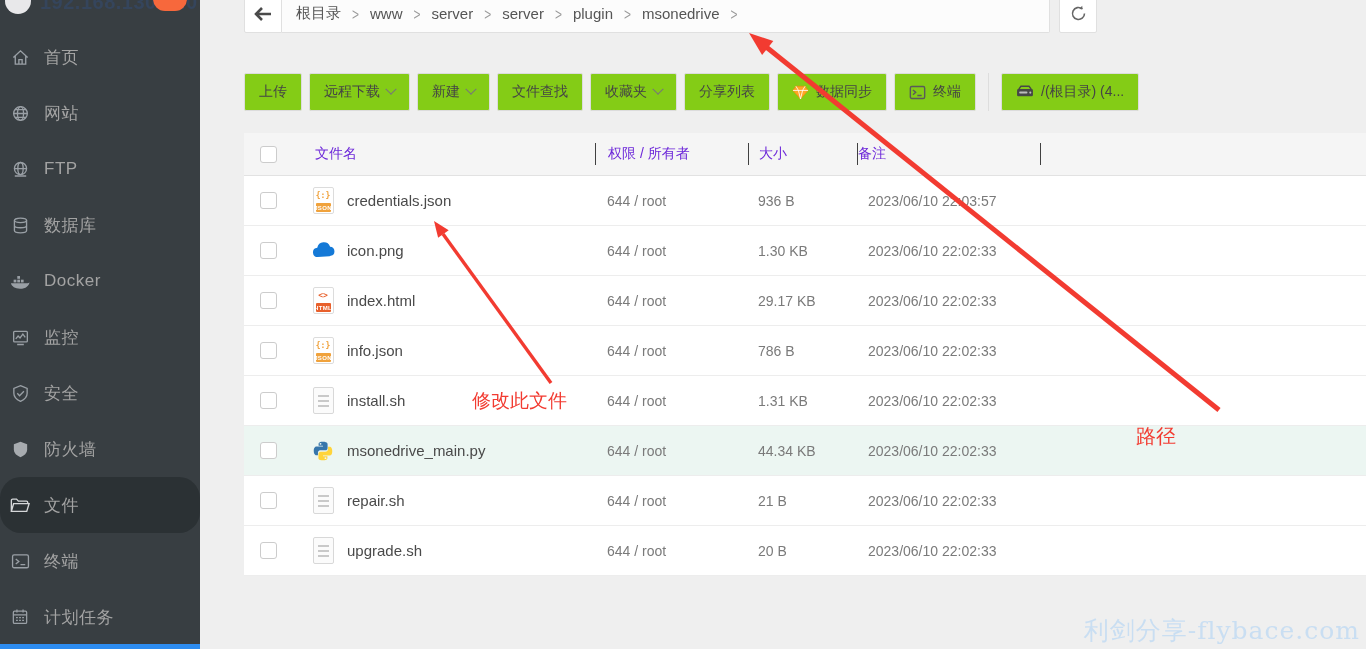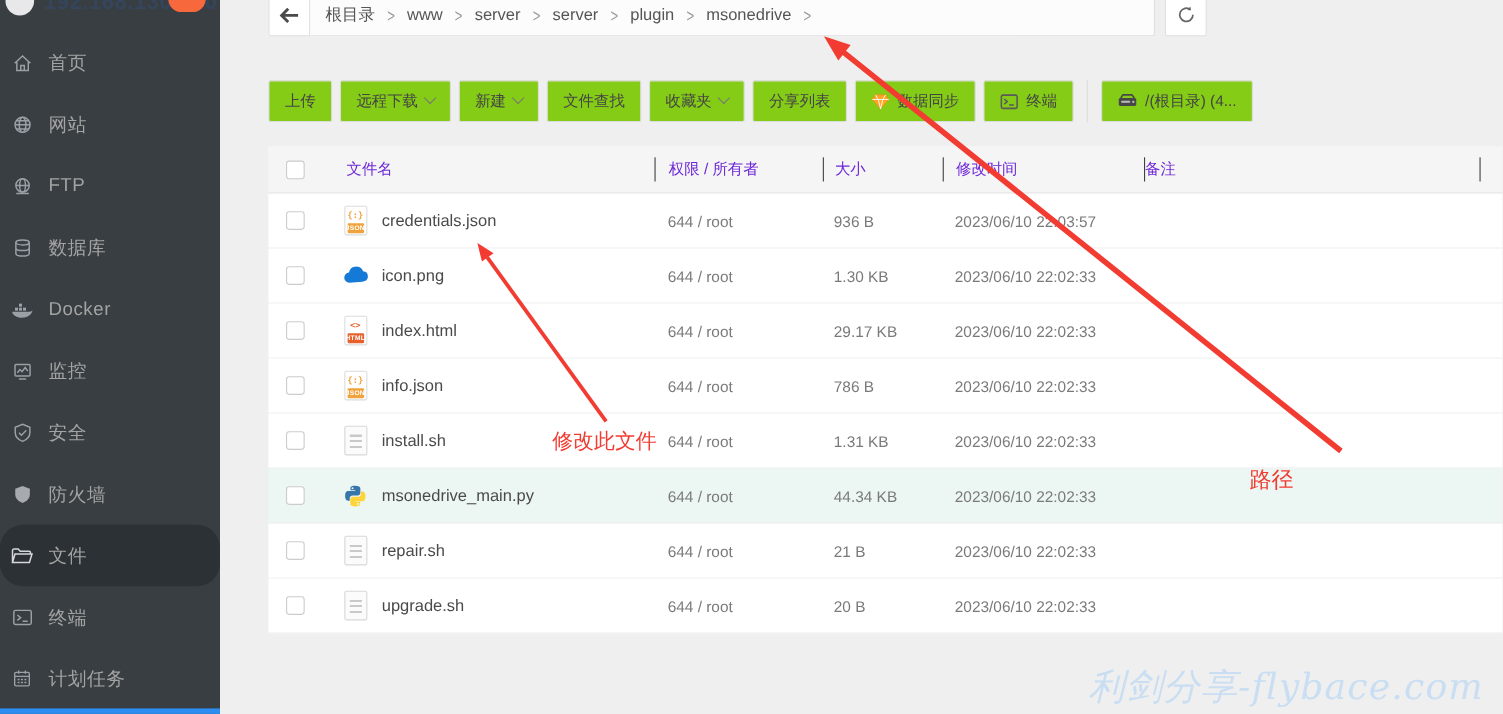--- a/index.html
+++ b/index.html
@@ -74,25 +74,25 @@
   .fi-json .sym{ color:#f0a23c; } .fi-json .tag{ background:#f0a23c; }
   .fi-html .sym{ color:#e8602c; } .fi-html .tag{ background:#e8602c; }
   .fi-sh{ background:#fbfbfb; border-color:#d8d8d8; }
   .fi-sh::before{ content:""; position:absolute; left:4px; right:4px; top:7px; height:13px;
             background:repeating-linear-gradient(to bottom,#c9c9c9 0 2px,transparent 2px 5px); }
   .ficon{ width:26px; display:inline-flex; justify-content:center; flex:none;}
 
   
   .overlay{ position:absolute; left:0; top:0; z-index:10; pointer-events:none; }
   .ann{ position:absolute; z-index:11; color:var(--red); pointer-events:none; white-space:nowrap; }
-  .ann-modify{ left:502px; top:388px; font-size:19px; }
+  .ann-modify{ left:472px; top:388px; font-size:19px; }
   .ann-path{ left:1136px; top:423px; font-size:20px; }
 
   
-  .watermark{ position:absolute; right:17px; bottom:2px; z-index:5; font-size:33px; font-style:italic;
+  .watermark{ position:absolute; right:6px; bottom:2px; z-index:5; font-size:25px; 
               font-family:"DejaVu Serif", serif; color:var(--wm); letter-spacing:1px; pointer-events:none;}
 </style>
 </head>
 <body>
 
 <aside class="sidebar">
   <div class="acct">
     <div class="avatar"></div>
     <div class="ip">192.168.130.140</div>
     <div class="badge"></div>
@@ -292,21 +292,20 @@
   </div>
 
 <div class="table">
   <div class="thead">
     <div class="hc">
         <div class="cb"></div>
       </div>
     <div class="hc hc-name">文件名</div>
     <div class="hc bl c-perm">权限 / 所有者</div>
     <div class="hc bl c-size">大小</div>
-    <div class="hc bl c-time">修改时间</div>
     <div class="hc bl c-note">备注</div>
     <div class="hc bl"></div>
   </div>
   <div id="rows">
       <div class="trow">
         <div>
           <div class="cb"></div>
         </div>
         <div class="cell-name">
           <span class="ficon">

